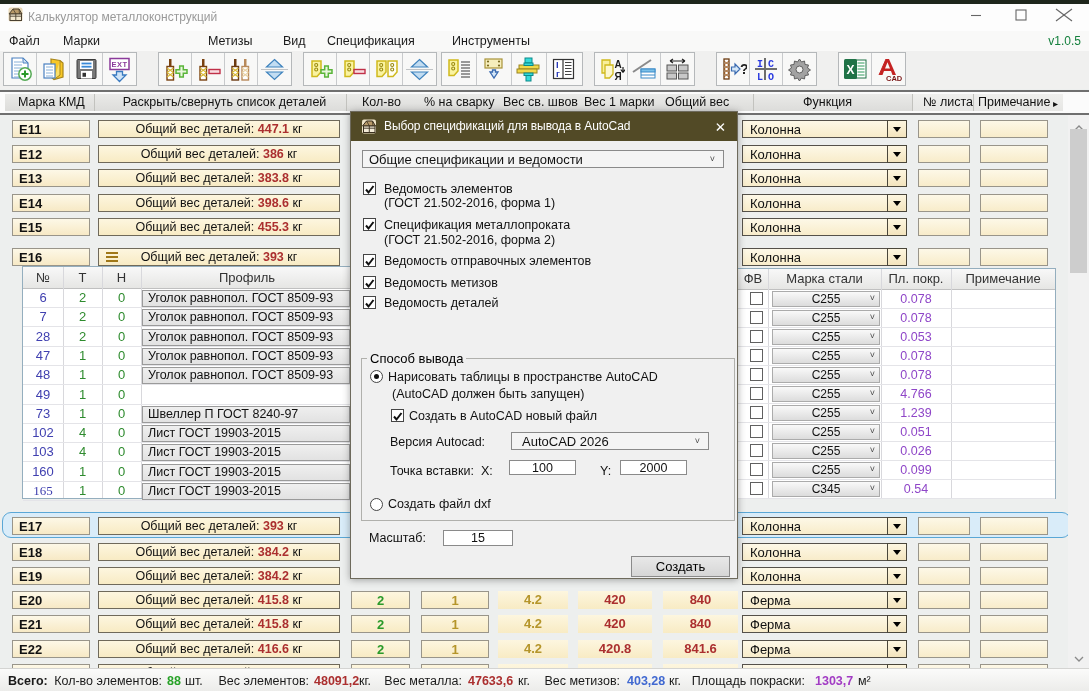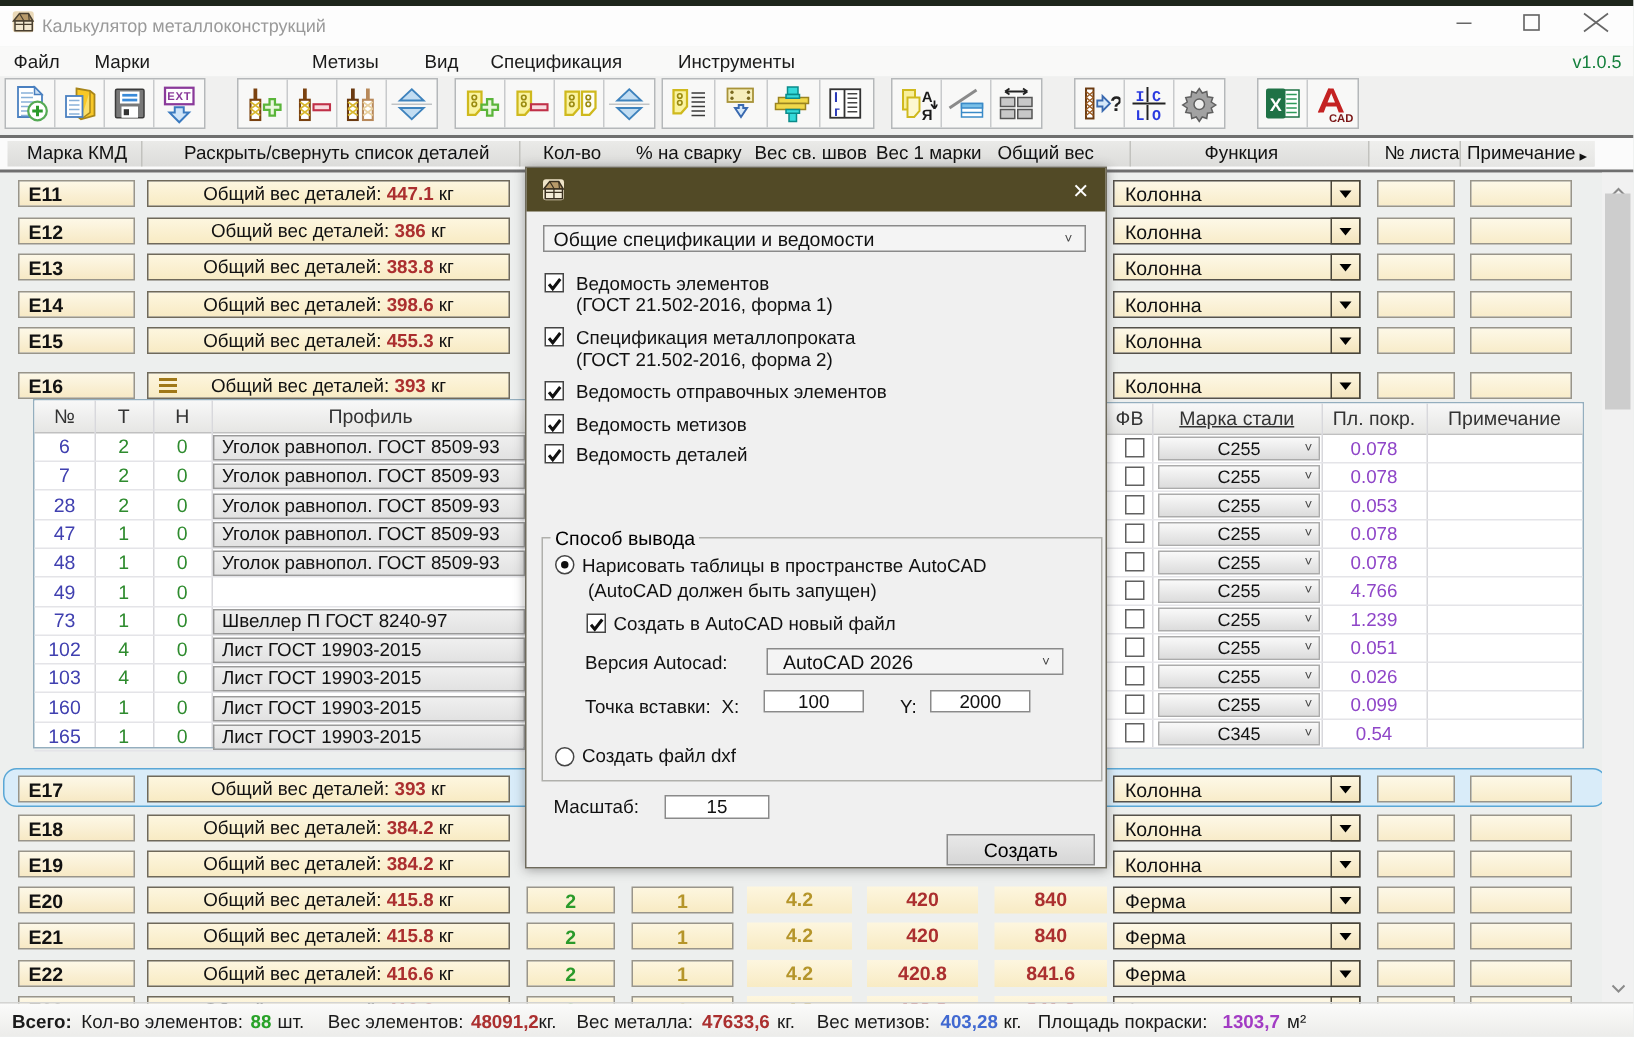--- a/index.html
+++ b/index.html
@@ -521,29 +521,29 @@
     <div class="lt-c" style="left:79px; width:39px; color:#2e8b2e;">0</div>
     <div class="pbtn">Лист ГОСТ 19903-2015</div>
   </div>
     <div class="lt-row" style="top:195.70000000000002px;">
     <div class="lt-c" style="left:0; width:40px; color:#4040b0;">160</div>
     <div class="lt-c" style="left:40px; width:39px; color:#2e8b2e;">1</div>
     <div class="lt-c" style="left:79px; width:39px; color:#2e8b2e;">0</div>
     <div class="pbtn">Лист ГОСТ 19903-2015</div>
   </div>
     <div class="lt-row" style="top:215px;">
-    <div class="lt-c" style="left:0; width:40px; color:#4040b0;">165</div>
+    <div class="lt-c" style="left:0; width:40px; color:#4040b0;font-family:Liberation Serif, serif;">165</div>
     <div class="lt-c" style="left:40px; width:39px; color:#2e8b2e;">1</div>
     <div class="lt-c" style="left:79px; width:39px; color:#2e8b2e;">0</div>
     <div class="pbtn">Лист ГОСТ 19903-2015</div>
   </div>
   </div>
 <div class="abs" id="rtable">
     <div class="rt-h" style="left:0; width:30px;">ФВ</div>
-    <div class="rt-h" style="left:30px; width:113px;text-decoration:underline;">Марка стали</div>
+    <div class="rt-h" style="left:30px; width:113px;">Марка стали</div>
     <div class="rt-h" style="left:143px; width:70px;">Пл. покр.</div>
     <div class="rt-h" style="left:213px; width:104px;">Примечание</div>
     <div class="lt-v" style="left:30px;"></div>
     <div class="lt-v" style="left:143px;"></div>
     <div class="lt-v" style="left:213px;"></div>
     <div class="rt-row" style="top:21px;">
     <div class="cb" style="left:12px; top:2px;"></div>
     <div class="sdrop">С255<span class="ch">˅</span></div>
     <div class="lt-c purple" style="left:143px; width:70px; top:2px; font-size:12.5px;">0.078</div>
   </div>
@@ -610,20 +610,21 @@
 <div class="abs" id="dlg">
   <div id="dlg-title">
     <svg style="position:absolute; left:10px; top:7px;" width="16" height="15" viewBox="0 0 15 15">
       <rect x="0.5" y="0.5" width="14" height="14" rx="2" fill="#efe4c8"></rect>
       <polygon points="1,7 5,2 11,2 14,7" fill="#b89a6a" stroke="#3a3020" stroke-width="1"></polygon>
       <path d="M5,2 L8,7 M11,2 L11.5,7" stroke="#3a3020" stroke-width="0.8" fill="none"></path>
       <rect x="2" y="7" width="11.5" height="6.5" fill="#f4ecd8" stroke="#3a3020" stroke-width="1"></rect>
       <line x1="7.8" y1="7" x2="7.8" y2="13.5" stroke="#3a3020" stroke-width="0.9"></line>
       <line x1="2" y1="9.2" x2="13.5" y2="9.2" stroke="#3a3020" stroke-width="0.9"></line>
     </svg>
+    <span style="position:absolute; left:33px; top:7px;">Выбор спецификаций для вывода в AutoCad</span>
     <span id="dlg-close">✕</span>
   </div>
   <div class="dcombo" style="left:11px; top:38px; width:362px; height:18px; padding:1px 0 0 6px;">Общие спецификации и ведомости
     <span style="position:absolute; right:8px; top:3px; font-size:9px; color:#444;">˅</span>
   </div>
   <div class="dcheck" style="left:12px; top:70px;"><svg width="11" height="11">
         <polyline points="2,5.5 4.5,8.5 9.5,2" fill="none" stroke="#111" stroke-width="2"></polyline>
       </svg></div>
   <div class="dlabel" style="left:33px; top:70px;">Ведомость элементов</div>
   <div class="dlabel" style="left:33px; top:84px;">(ГОСТ 21.502-2016, форма 1)</div>

